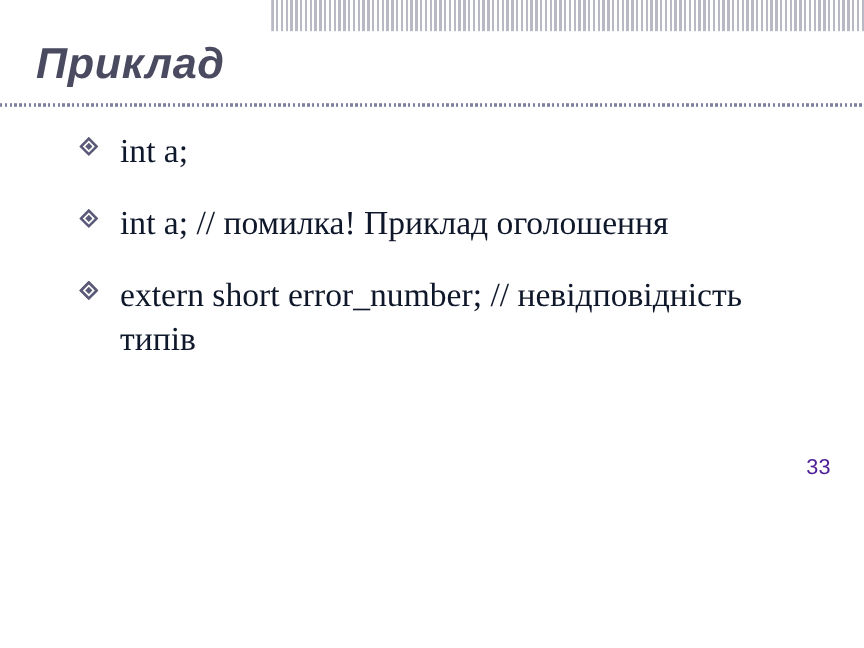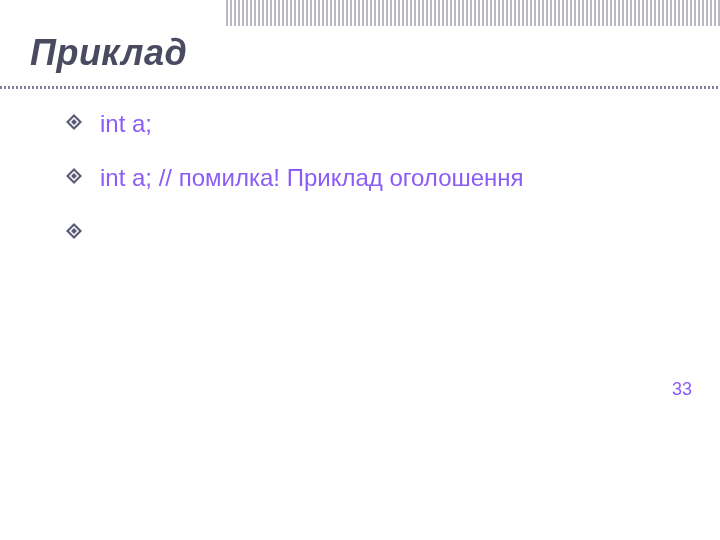--- a/index.html
+++ b/index.html
@@ -1,24 +1,24 @@
 <!DOCTYPE html>
 <html><head>
 <meta charset="utf-8">
 <style>
   html,body{margin:0;padding:0;width:720px;height:540px;background:#fff;font-family:Arial,Helvetica,sans-serif;overflow:hidden}
   .slide{position:relative;width:720px;height:424px;box-sizing:border-box}
   .divider{position:absolute;top:0;left:226px;width:494px;height:26px;background:repeating-linear-gradient(90deg,#b9b9c6 0 2px,#fff 2px 4px)}
   .title{position:absolute;top:32px;left:30px;font-family:Verdana,Geneva,sans-serif;font-weight:700;font-style:italic;font-size:36px;color:#4a4a60;letter-spacing:0.5px}
   .title-underline{position:absolute;top:86px;left:0;width:720px;height:3px;background:repeating-linear-gradient(90deg,#8080a0 0 2px,transparent 2px 4px)}
   .content{position:absolute;top:108px;left:48px;right:40px}
-  .item{position:relative;margin:0 0 22px 0;padding-left:52px;font-family:Liberation Sans, sans-serif;font-size:24px;line-height:1.35;color:#8b5cf6}
+  .item{position:relative;margin:0 0 22px 0;padding-left:52px;font-family:Liberation Serif, serif;font-size:28px;line-height:1.35;color:#0f172a}
   .bullet{position:absolute;left:18px;top:6px;width:16px;height:16px}
   .bullet svg{display:block}
-  .pagenum{position:absolute;right:28px;bottom:24px;font-size:18px;color:#8b5cf6;font-family:Arial,sans-serif}
+  .pagenum{position:absolute;right:28px;bottom:24px;font-size:18px;color:#4c1d95;font-family:Arial,sans-serif}
 </style>
 </head>
 <body>
 <div class="slide">
 
   <div class="divider"></div>
   <div class="title">Приклад</div>
   <div class="title-underline"></div>
 
   <div class="content">
@@ -48,17 +48,27 @@
     <div class="item">
       <span class="bullet">
         <svg width="16" height="16" viewBox="0 0 16 16">
             <path d="M8 0 L16 8 L8 16 L0 8 Z" fill="#5a5a78"></path>
             <path d="M8 3 L13 8 L8 13 L3 8 Z" fill="#fff"></path>
             <path d="M8 5 L11 8 L8 11 L5 8 Z" fill="#5a5a78"></path>
           </svg>
       </span>
     </div>
 
+    <div class="item">
+      <span class="bullet">
+        <svg width="16" height="16" viewBox="0 0 16 16">
+            <path d="M8 0 L16 8 L8 16 L0 8 Z" fill="#5a5a78"></path>
+            <path d="M8 3 L13 8 L8 13 L3 8 Z" fill="#fff"></path>
+            <path d="M8 5 L11 8 L8 11 L5 8 Z" fill="#5a5a78"></path>
+          </svg>
+      </span>
+      <span>extern  short  error_number; // невідповідність типів</span>
+    </div>
 
   </div>
 
   <div class="pagenum">33</div>
 </div>
 
 </body></html>

